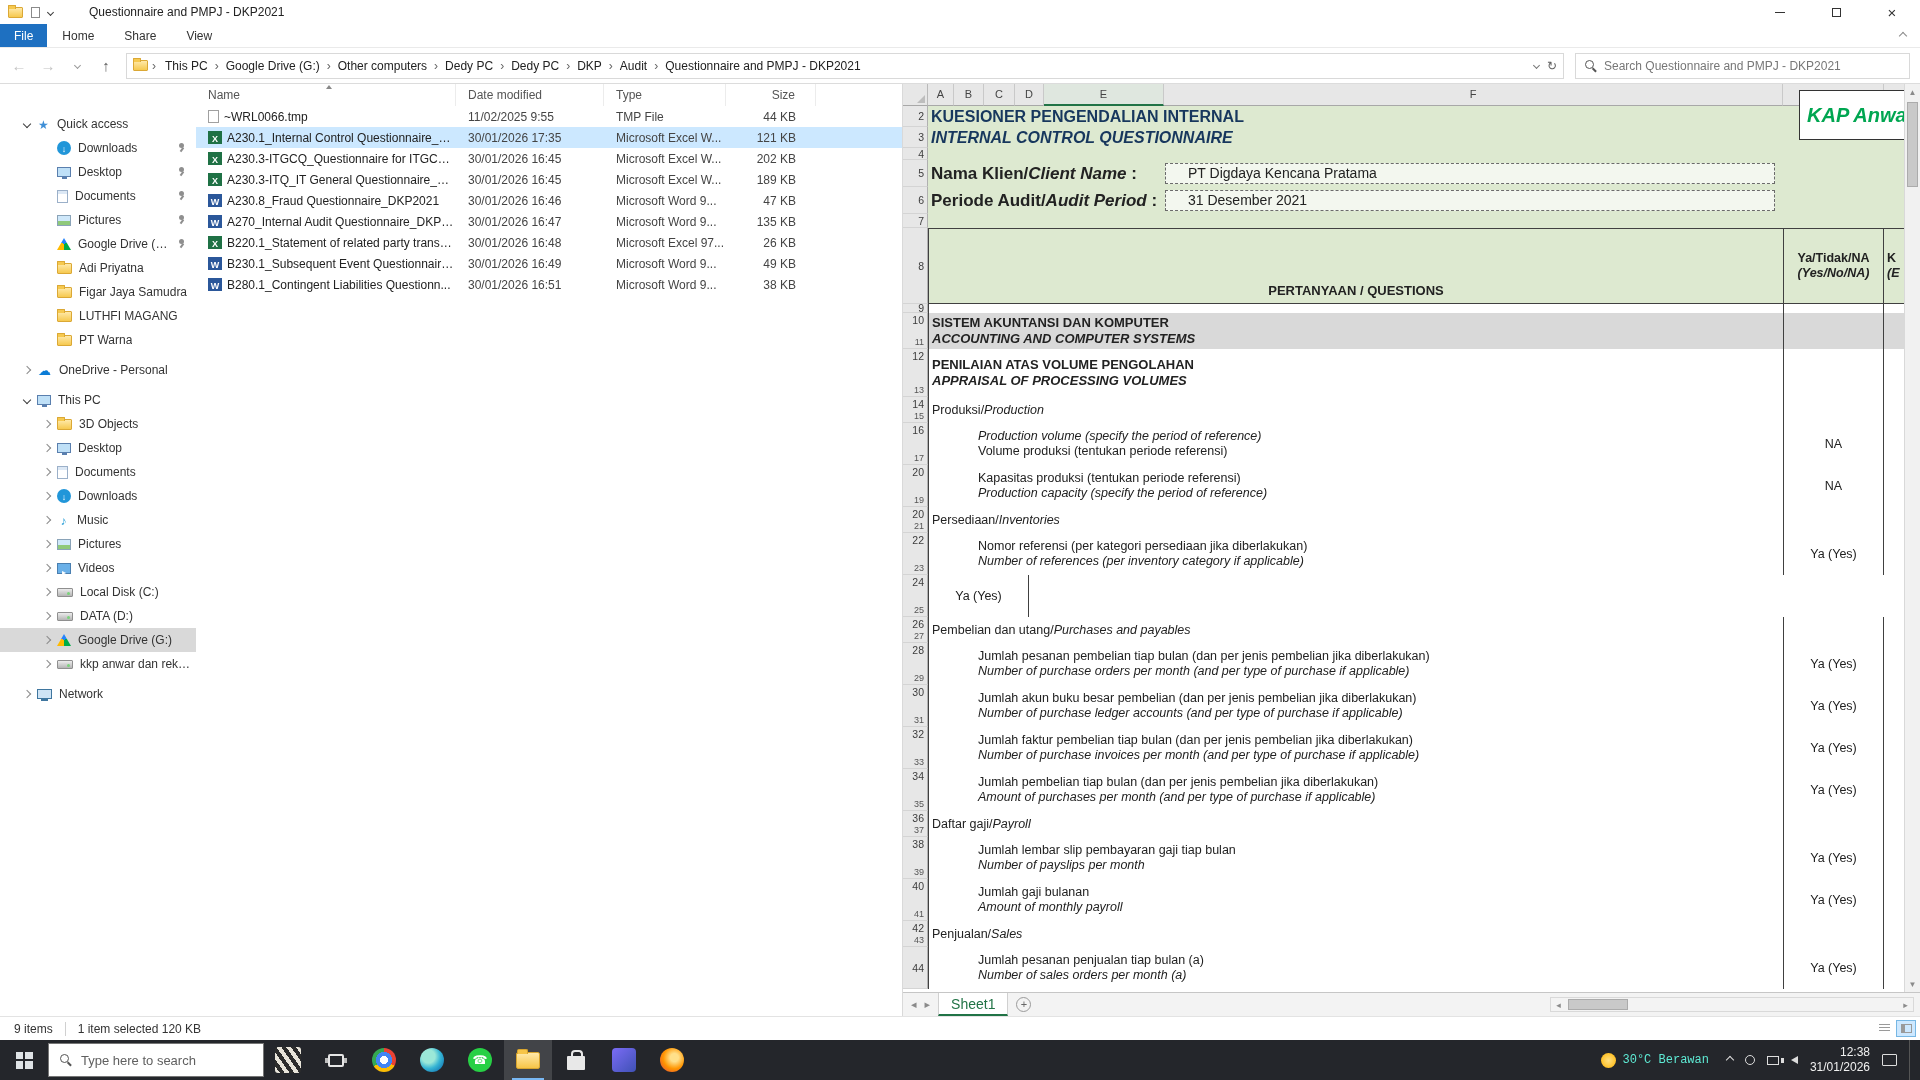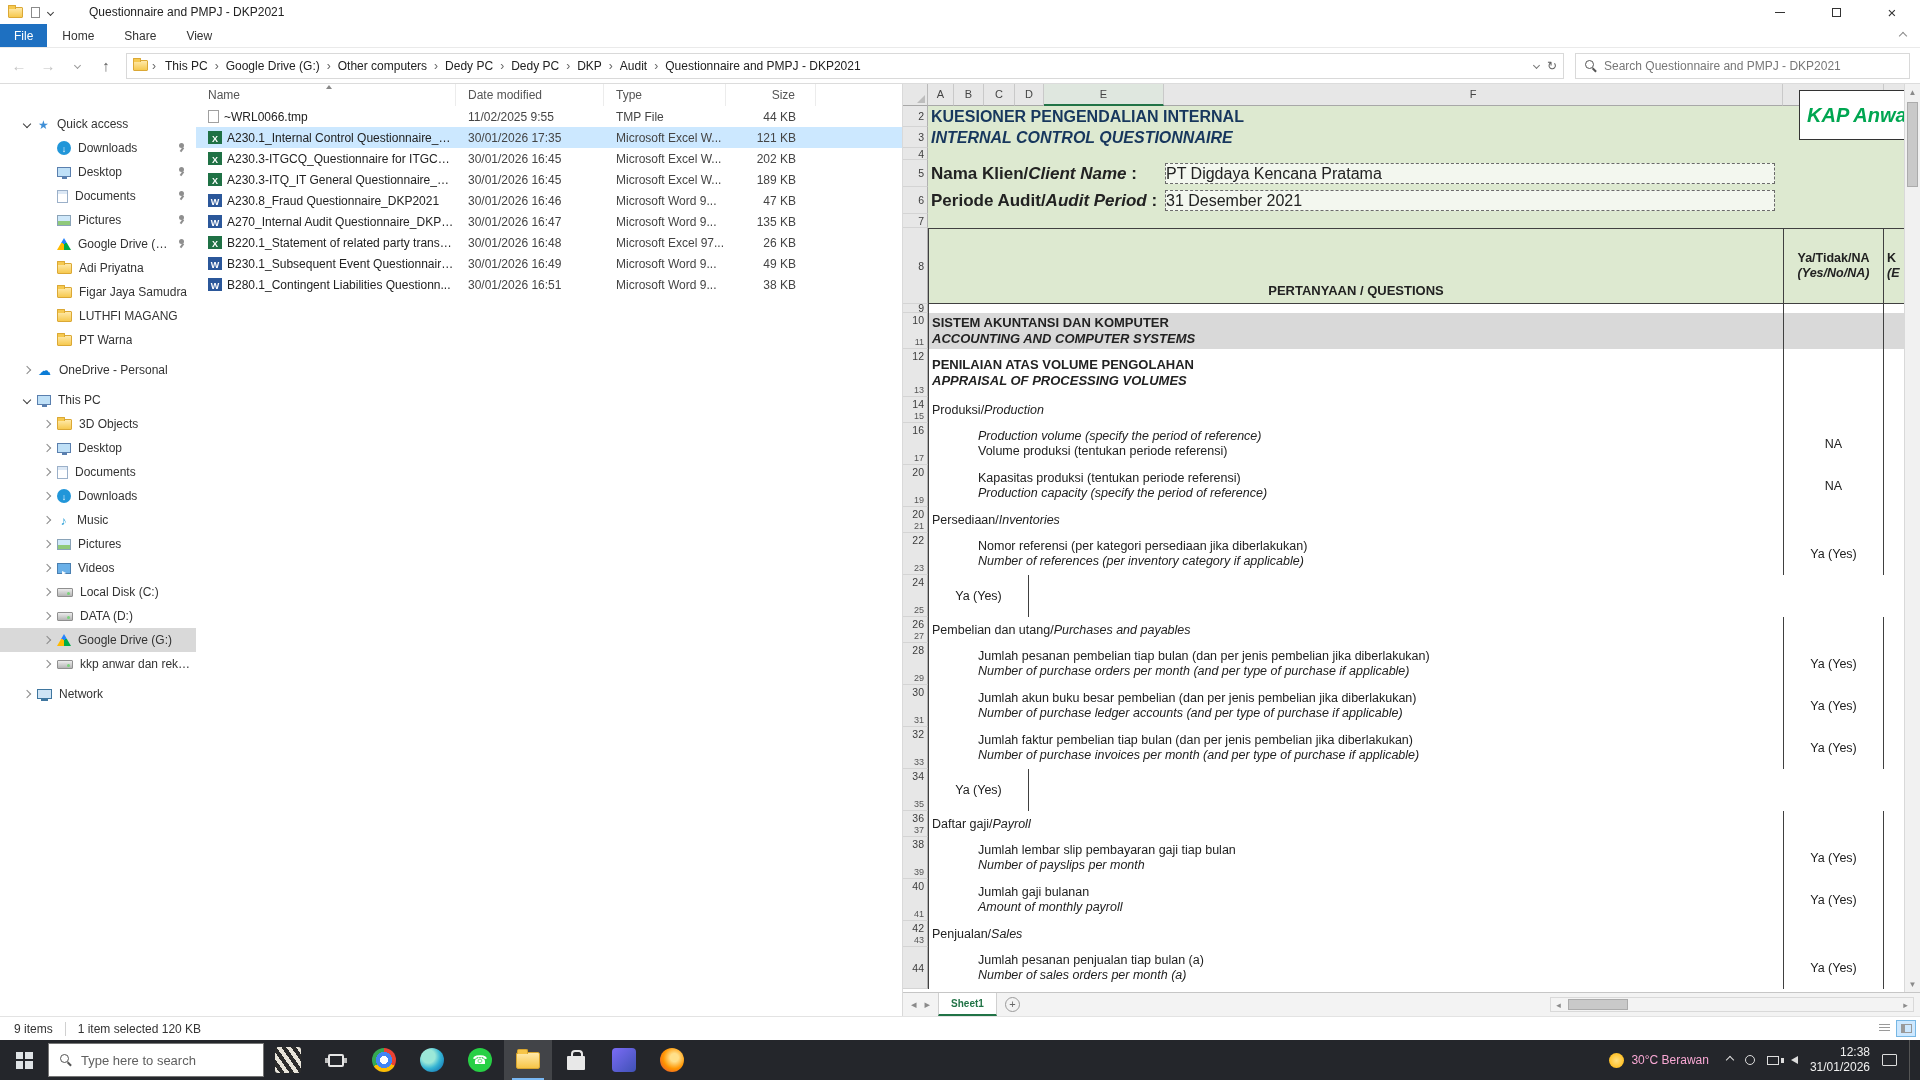--- a/index.html
+++ b/index.html
@@ -86,39 +86,39 @@
   .k-title .parea, .k-blank .parea, .k-field .parea,
   .k-qheader .parea, .k-qheader .pans, .k-qheader .ppart { background:#dde9d0; }
   .k-qheader .parea, .k-qheader .pans, .k-qheader .ppart { border-top:1px solid #404040; border-bottom:1px solid #404040; }
   .k-qheader .parea, .k-spacer .parea, .k-section .parea, .k-subsection .parea, .k-question .parea { border-left:1px solid #404040; }
   .k-qheader .pans, .k-spacer .pans, .k-section .pans, .k-subsection .pans, .k-question .pans { border-left:1px solid #404040; border-right:1px solid #404040; }
   .grayband { background:#d9d9d9; }
   .ptitle { padding-left:3px; font-size:16px; font-weight:bold; color:#17375d; line-height:21px; white-space:nowrap; }
   .ptitle.it { font-style:italic; }
   .fieldrow { display:flex; align-items:center; }
   .flabel { width:237px; padding-left:3px; font-size:17px; flex:none; white-space:nowrap; }
-  .fval { width:610px; height:21px; border:1px dashed #6b6b6b; background:rgba(255,255,255,.65); font-size:16px; line-height:19px; padding-left:0; white-space:nowrap; overflow:hidden; }
+  .fval { width:610px; height:21px; border:1px dashed #6b6b6b; background:rgba(255,255,255,.65); font-size:14px; line-height:19px; padding-left:22px; white-space:nowrap; overflow:hidden; }
   .qhead { height:100%; display:flex; align-items:flex-end; justify-content:center; font-weight:bold; font-size:13px; padding-bottom:5px; }
   .ansh { height:100%; display:flex; flex-direction:column; justify-content:center; align-items:center; font-size:12.5px; line-height:15px; white-space:nowrap; }
   .ppart .ansh { align-items:flex-start; padding-left:3px; }
   .sec { height:100%; display:flex; flex-direction:column; justify-content:center; padding-left:3px; font-size:13px; line-height:16px; white-space:nowrap; }
   .subsec { height:100%; display:flex; align-items:center; padding-left:3px; font-size:12.5px; white-space:nowrap; }
   .ques { height:100%; display:flex; flex-direction:column; justify-content:center; padding-left:49px; font-size:12.5px; line-height:15px; white-space:nowrap; }
   .plogo { position:absolute; top:6px; right:0; width:121px; height:50px; background:#fff; border:1.5px solid #333; display:flex; align-items:center; padding-left:7px; font-size:20px; font-weight:bold; font-style:italic; color:#00a651; white-space:nowrap; overflow:hidden; }
 
   
   .vscroll { position:absolute; top:0; right:0; bottom:24px; width:16px; background:#f1f1f1; border-left:1px solid #d9d9d9; }
   .varrow { height:16px; display:flex; align-items:center; justify-content:center; font-size:8px; color:#8a8a8a; }
   .varrow.bot { position:absolute; bottom:0; left:0; right:0; }
   .vthumb { position:absolute; top:18px; left:2px; right:2px; height:85px; background:#c9c9c9; border:1px solid #ababab; }
 
   
   .sheetbar { position:absolute; left:0; right:0; bottom:0; height:24px; background:#f3f3f3; border-top:1px solid #c6c6c6; display:flex; align-items:center; gap:8px; padding-left:8px; }
   .snav { color:#8a8a8a; font-size:11px; }
-  .stab { height:100%; padding:0 12px; background:#fff; border-left:1px solid #d0d0d0; border-right:1px solid #d0d0d0; border-bottom:2px solid #217346; display:flex; align-items:center; font-weight:bold; color:#217346; font-size:10px; }
+  .stab { height:100%; padding:0 12px; background:#fff; border-left:1px solid #d0d0d0; border-right:1px solid #d0d0d0; border-bottom:2px solid #217346; display:flex; align-items:center; font-weight:normal; color:#217346; font-size:14px; }
   .splus { width:15px; height:15px; border:1px solid #9a9a9a; border-radius:50%; color:#666; font-size:11px; line-height:13px; text-align:center; }
   .hscroll { position:absolute; right:6px; top:4px; width:364px; height:15px; background:#f3f3f3; border:1px solid #d9d9d9; display:flex; align-items:center; }
   .harrow { width:15px; text-align:center; color:#8a8a8a; font-size:9px; }
   .hthumb { width:60px; height:11px; background:#c9c9c9; border:1px solid #ababab; margin-left:2px; }
 
   
   .statusbar { position:absolute; top:1016px; left:0; width:1920px; height:24px; background:#fff; border-top:1px solid #e3e3e3; display:flex; align-items:center; padding-left:14px; font-size:12px; color:#333; }
   .statussep { border-left:1px solid #d0d0d0; margin-left:12px; padding-left:12px; }
   .viewicons { position:absolute; right:4px; top:3px; display:flex; gap:2px; }
   .vico { width:20px; height:17px; border:1px solid transparent; display:flex; align-items:center; justify-content:center; }
@@ -144,21 +144,21 @@
   .a-chrome { width:24px; height:24px; border-radius:50%; background:radial-gradient(circle,#fff 0 4px,#4285f4 4px 8px,transparent 8px), conic-gradient(#ea4335 0 33%,#fbbc05 33% 66%,#34a853 66% 100%); }
   .a-edge { width:24px; height:24px; border-radius:50%; background:radial-gradient(circle at 35% 35%, #9be8d8 0 30%, #35b4d4 55%, #0b62a8 95%); }
   .a-whatsapp { width:24px; height:24px; border-radius:50%; background:#27d045; color:#fff; font-size:12px; display:flex; align-items:center; justify-content:center; }
   .a-explorer { width:24px; height:17px; background:linear-gradient(#ffe9a9,#f7c548); border:1px solid #d8a52f; border-radius:2px; position:relative; }
   .a-explorer::before { content:""; position:absolute; top:-4px; left:0; width:9px; height:4px; background:#f7c548; border:1px solid #d8a52f; border-bottom:none; border-radius:2px 2px 0 0; }
   .a-store { width:18px; height:14px; background:#e8e8e8; border-radius:1px; position:relative; margin-top:5px; }
   .a-store::before { content:""; position:absolute; top:-6px; left:4px; width:8px; height:5px; border:2px solid #e8e8e8; border-bottom:none; border-radius:4px 4px 0 0; }
   .a-generic { width:24px; height:24px; border-radius:4px; background:linear-gradient(135deg,#7b6cf6,#3f51b5); }
   .a-firefox { width:24px; height:24px; border-radius:50%; background:radial-gradient(circle at 60% 40%, #ffe08a 0 20%, #ff9500 55%, #e1473d 95%); }
   .tray { margin-left:auto; display:flex; align-items:center; gap:12px; padding-right:6px; }
-  .tweather { display:flex; align-items:center; gap:7px; font-size:12px; color:#f9a8d4; padding:0 6px; }
+  .tweather { display:flex; align-items:center; gap:7px; font-size:12px; color:#5eead4; padding:0 6px;font-family:Liberation Mono, monospace; }
   .sun { width:15px; height:15px; border-radius:50%; background:radial-gradient(#ffe082,#ffb300); }
   .tico { display:inline-block; }
   .t1 { width:12px; height:9px; border:1.5px solid #ddd; }
   .t2 { width:0; height:0; border-top:4px solid transparent; border-bottom:4px solid transparent; border-right:7px solid #ddd; position:relative; }
   .t2::before { content:""; position:absolute; left:-10px; top:-2px; width:3px; height:5px; background:#ddd; }
   .t3 { width:10px; height:10px; border-radius:50%; border:1.5px solid #ddd; }
   .clock { font-size:12px; line-height:15px; text-align:right; color:#f0f0f0; }
   .notif { width:15px; height:12px; border:1.5px solid #ddd; border-radius:1px; }
   .sliver { width:5px; height:100%; border-left:1px solid #555; }
 
@@ -748,20 +748,26 @@
             <div class="pans">
               <span>Ya (Yes)</span>
             </div>
             <div class="ppart"></div>
           </div>
           <div class="prow k-question" style="height:42px">
             <div class="pnum two">
               <span class="n1">34</span>
               <span class="n2">35</span>
             </div>
+            <div class="parea">
+              <div class="ques">
+                <span>Jumlah pembelian tiap bulan (dan per jenis pembelian jika diberlakukan)</span>
+                <span><i>Amount of purchases per month (and per type of purchase if applicable)</i></span>
+              </div>
+            </div>
             <div class="pans">
               <span>Ya (Yes)</span>
             </div>
             <div class="ppart"></div>
           </div>
           <div class="prow k-subsection" style="height:26px">
             <div class="pnum two">
               <span class="n1">36</span>
               <span class="n2">37</span>
             </div>

